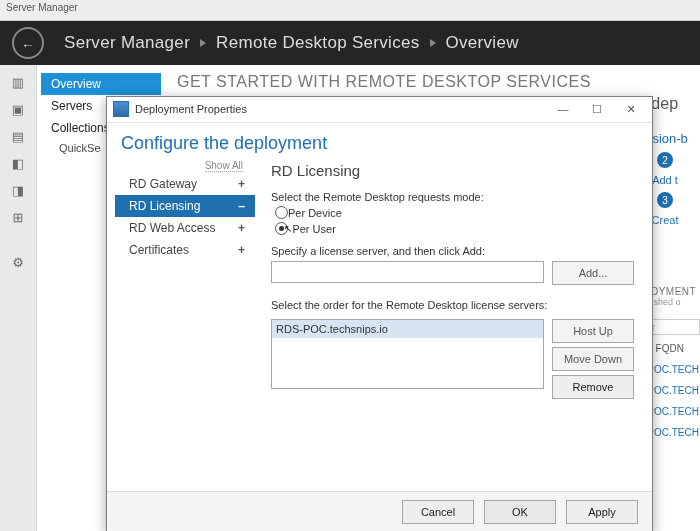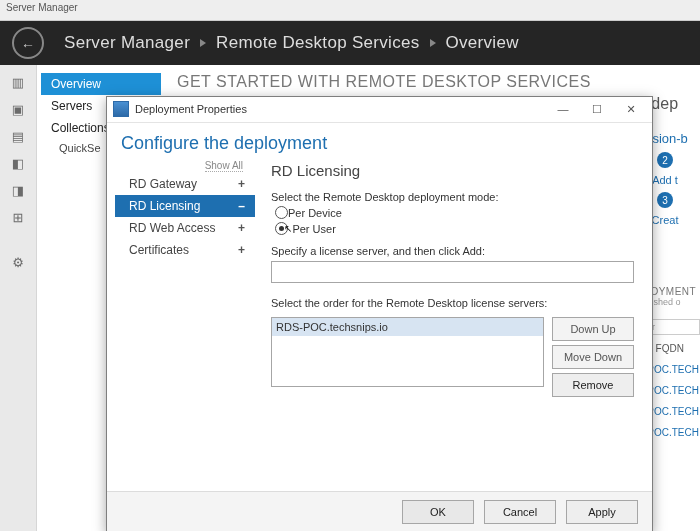--- a/index.html
+++ b/index.html
@@ -152,49 +152,50 @@
         </div>
       <div class="side-item">
           <span>Certificates</span>
           <span class="pm">+</span>
         </div>
     </div>
 
     <div class="dlg-content">
       <div class="sect-h">RD Licensing</div>
 
-      <div>Select the Remote Desktop deployment mode:</div>
+      <div>Select the Remote Desktop requests mode:</div>
       <div class="radio-row">
         <span class="radio"></span>
         <span>Per Device</span>
       </div>
       <div class="radio-row">
         <span class="radio checked"></span>
         <span class="cursor">↖</span>
         <span>Per User</span>
       </div>
 
       <div style="margin-top:10px">Specify a license server, and then click Add:</div>
       <div class="field-row">
         <div class="textbox"></div>
+        <div class="btn">Add...</div>
       </div>
 
       <div style="margin-top:14px">Select the order for the Remote Desktop license servers:</div>
 
       <div class="field-row" style="align-items:flex-start">
         <div class="listbox" style="flex:1">
           <div class="sel">RDS-POC.techsnips.io</div>
         </div>
         <div class="stack-btns">
-          <div class="btn">Down Up</div>
+          <div class="btn">Host Up</div>
           <div class="btn">Move Down</div>
           <div class="btn enabled">Remove</div>
         </div>
       </div>
     </div>
   </div>
 
   <div class="dlg-footer">
+    <div class="btn enabled">Cancel</div>
     <div class="btn primary enabled">OK</div>
-    <div class="btn enabled">Cancel</div>
     <div class="btn enabled">Apply</div>
   </div>
 </div>
 
 </body></html>

